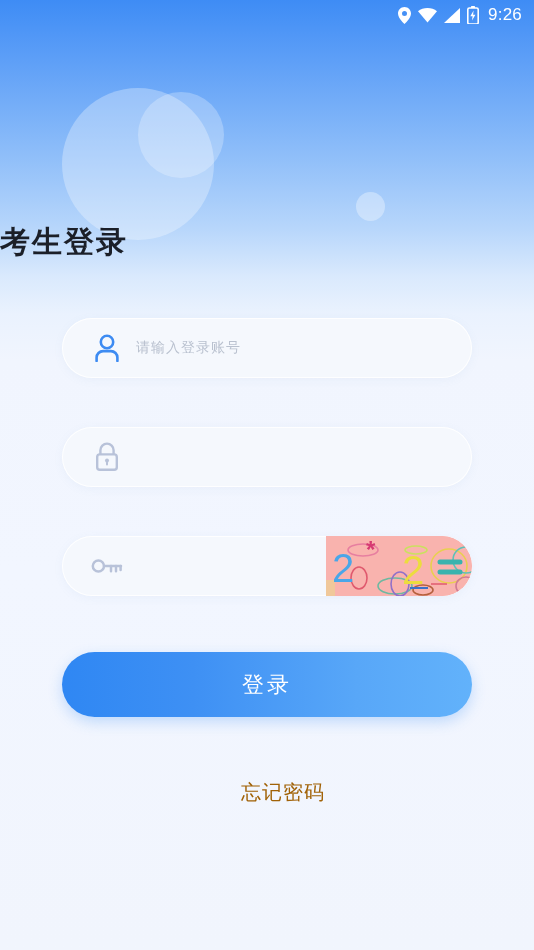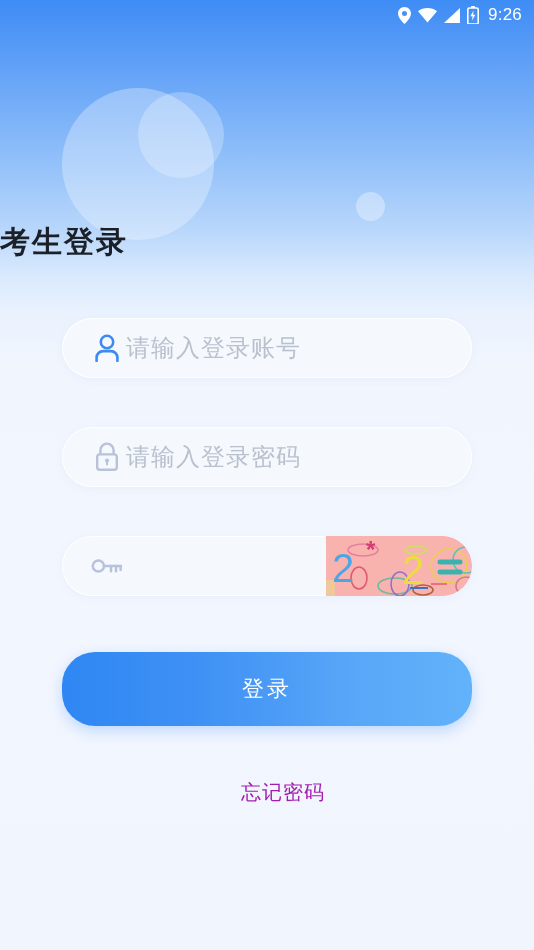--- a/index.html
+++ b/index.html
@@ -72,52 +72,52 @@
                inset 0 0 0 1px rgba(255,255,255,0.85);
     overflow:hidden;
   }
   .field-icon {
     width:38px; margin-left:26px;
     display:flex; align-items:center; justify-content:center;
     flex:none;
   }
   .field-icon svg { display:block; }
   .field-placeholder {
-    font-size:24px; color:#b9c1cf; letter-spacing:1px;
-    user-select:none; flex:1;
+    font-size:14px; color:#b9c1cf; letter-spacing:1px;
+    margin-left:10px; user-select:none; flex:1;
   }
 
   
   .field-captcha { margin-bottom:0; }
   .captcha-img {
     position:absolute; right:0; top:0;
     width:146px; height:60px;
     background:#f9b3ae;
     border-top-right-radius:30px;
     border-bottom-right-radius:30px;
     overflow:hidden;
   }
   .captcha-img svg { display:block; }
 
   
   .login-button {
     position:absolute; top:652px; left:62px;
-    width:410px; height:74px;
+    width:410px; height:65px;
     border:none; border-radius:33px;
     background:linear-gradient(90deg, #2f87f3 0%, #3e90f4 32%, #58a7f8 72%, #62b2fb 100%);
     color:#ffffff; font-size:22px; letter-spacing:3px;
     font-family:inherit; cursor:pointer;
     box-shadow:0 5px 14px rgba(62,144,244,0.28);
   }
 
   
   .forgot-link {
     position:absolute; top:779px; left:0; right:0;
     text-align:center;
-    font-size:20px; color:#a21caf; letter-spacing:1px;
+    font-size:20px; color:#a16207; letter-spacing:1px;
     cursor:pointer; text-decoration:none;padding-left:32px;
   }
 </style>
 </head>
 <body>
 
 <div class="blob-layer">
   <div class="blob blob-large"></div>
   <div class="blob blob-mid"></div>
   <div class="blob blob-small"></div>
@@ -165,21 +165,20 @@
 
   <div class="field">
     <span class="field-icon">
       <svg width="26" height="30" viewBox="0 0 26 30">
         <path d="M6.4 12.5V8.2a6.6 6.6 0 0 1 13.2 0v4.3" fill="none" stroke="#b8c2d9" stroke-width="2.4"></path>
         <rect x="3.2" y="12.4" width="19.6" height="15.4" rx="2.6" fill="none" stroke="#b8c2d9" stroke-width="2.4"></rect>
         <circle cx="13" cy="18.6" r="2" fill="#b8c2d9"></circle>
         <rect x="12" y="19.4" width="2" height="4.2" rx="1" fill="#b8c2d9"></rect>
       </svg>
     </span>
-    <span class="field-placeholder">请输入登录密码</span>
   </div>
 
   <div class="field field-captcha">
     <span class="field-icon">
       <svg width="32" height="18" viewBox="0 0 32 18">
         <circle cx="7.4" cy="9" r="5.6" fill="none" stroke="#b8c2d9" stroke-width="2.5"></circle>
         <path d="M13 9h17" stroke="#b8c2d9" stroke-width="2.5" stroke-linecap="round"></path>
         <path d="M20 9v5.2M25 9v5.2M29.6 9v4" stroke="#b8c2d9" stroke-width="2.5" stroke-linecap="round"></path>
       </svg>
     </span>

